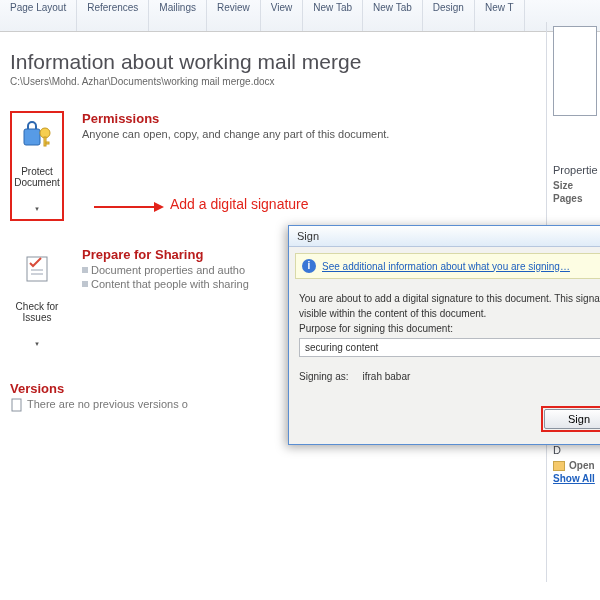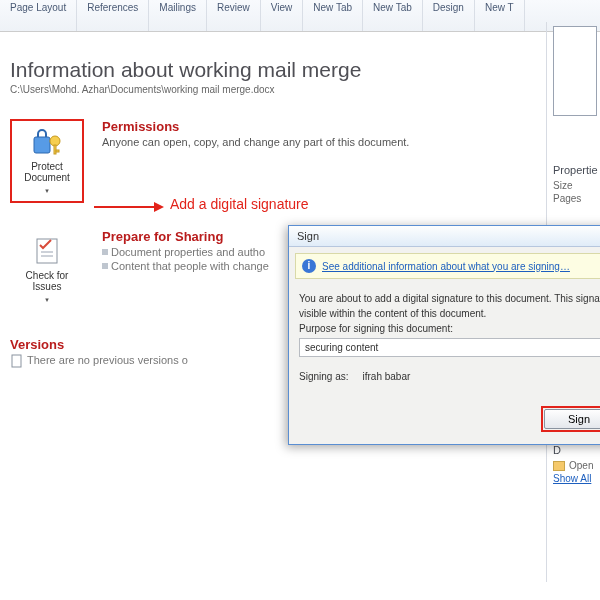--- a/index.html
+++ b/index.html
@@ -2,46 +2,46 @@
 <html><head>
 <meta charset="utf-8">
 <style>
   * { box-sizing: border-box; font-family: "Segoe UI", Tahoma, sans-serif; }
   body { margin: 0; width: 600px; height: 600px; background: #fff; overflow: hidden; position: relative; font-size: 11px; color: #333; }
 
   
   .ribbon { display: flex; border-bottom: 1px solid #ccc; height: 32px; background: linear-gradient(#f8fafd,#eef2f7); }
   .ribbon .tab { padding: 2px 10px; color: #4a5a75; font-size: 10px; border-right: 1px solid #d9dee6; }
 
-  .page { padding: 22px 12px 10px 10px; position: relative; }
+  .page { padding: 14px 12px 10px 10px; position: relative; }
   .title { font-size: 21px; color: #4f4f55; margin: 4px 0 2px 0; font-weight: 400; }
   .path { font-size: 10px; color: #666; margin-bottom: 24px; }
 
   .sections { display: flex; flex-direction: column; gap: 26px; }
   .section { display: flex; align-items: flex-start; gap: 18px; }
-  .section .btn { width: 74px; display: flex; flex-direction: column; align-items: center; gap: 4px; padding: 6px 2px; border: 1px solid transparent; text-align: center; font-size: 10px; color: #333; }
+  .section .btn { width: 54px; display: flex; flex-direction: column; align-items: center; gap: 17px; padding: 6px 2px; border: 1px solid transparent; text-align: center; font-size: 10px; color: #333; }
   #protect-btn { border: 2px solid #e2231a; }
   .btn .ic { width: 32px; height: 30px; display: block; }
   .btn .cap { line-height: 1.1; }
   .btn .drop { font-size: 7px; color: #555; }
 
   .detail h3 { margin: 0 0 2px 0; font-size: 13px; font-weight: 600; color: #b91c1c; }
   .detail p { margin: 0 0 4px 0; color: #555; }
   .detail .bullet { color: #777; margin: 2px 0 0 0; display: flex; gap: 3px; }
   .detail .bullet .sq { width: 6px; height: 6px; background: #bfc6cf; margin-top: 3px; flex: none; }
 
   
   .arrow { position: absolute; left: 94px; top: 168px; width: 70px; height: 14px; }
   .callout { position: absolute; left: 170px; top: 164px; color: #e2231a; font-weight: 400; font-size: 14px; }
 
   
   .rpanel { position: absolute; top: 22px; right: 0; width: 54px; height: 560px; border-left: 1px solid #d7dbe3; padding: 4px 0 0 6px; }
   .thumb { width: 44px; height: 90px; border: 1px solid #9aa3b2; background: #fff; margin-bottom: 48px; }
   .rpanel h4 { font-size: 11px; font-weight: 400; margin: 0 0 4px 0; color: #464b55; }
-  .rpanel .row { font-size: 10px; color: #666; margin: 2px 0; }
+  .rpanel .row { font-size: 10px; color: #666; margin: 2px 0; font-weight: bold; }
   .rpanel .link { color: #1d5fbf; text-decoration: underline; cursor: pointer; }
   .rpanel .sep { height: 1px; background: #d7dbe3; margin: 6px 0 6px -6px; }
   .rpanel .folder { display: flex; align-items: center; gap: 4px; text-align: center; }
   .rpanel .fico { width: 12px; height: 10px; background: #f5c96b; border: 1px solid #caa54a; }
 
   
   .dialog { position: absolute; left: 288px; top: 225px; width: 340px; border: 1px solid #5a8ed2; box-shadow: -2px 2px 10px rgba(0,0,0,0.35); background: #f2f2f0; }
   .dlg-title { background: linear-gradient(#fdfefe,#e0ecf8); padding: 4px 8px; font-size: 11px; color: #333; border-bottom: 1px solid #b7c7de; }
   .dlg-info { background: #fdfde3; border: 1px solid #d9d9a8; margin: 6px; padding: 5px 6px; display: flex; gap: 6px; align-items: center; }
   .dlg-info .iico { width: 14px; height: 14px; border-radius: 50%; background: #3a77d6; color: #fff; font-size: 10px; font-weight: bold; text-align: center; line-height: 14px; flex: none; }
@@ -106,21 +106,21 @@
         <span class="drop">▾</span>
       </div>
       <div class="detail">
         <h3>Prepare for Sharing</h3>
         <div class="bullet">
             <span class="sq"></span>
             <span>Document properties and autho</span>
           </div>
         <div class="bullet">
             <span class="sq"></span>
-            <span>Content that people with change</span>
+            <span>Content that people with sharing</span>
           </div>
       </div>
     </div>
 
     <div class="section">
       <div class="detail">
         <h3>Versions</h3>
         <div class="bullet">
           <svg width="14" height="14" viewBox="0 0 14 14">
               <rect x="2" y="1" width="9" height="12" fill="#fff" stroke="#8a939f"></rect>

